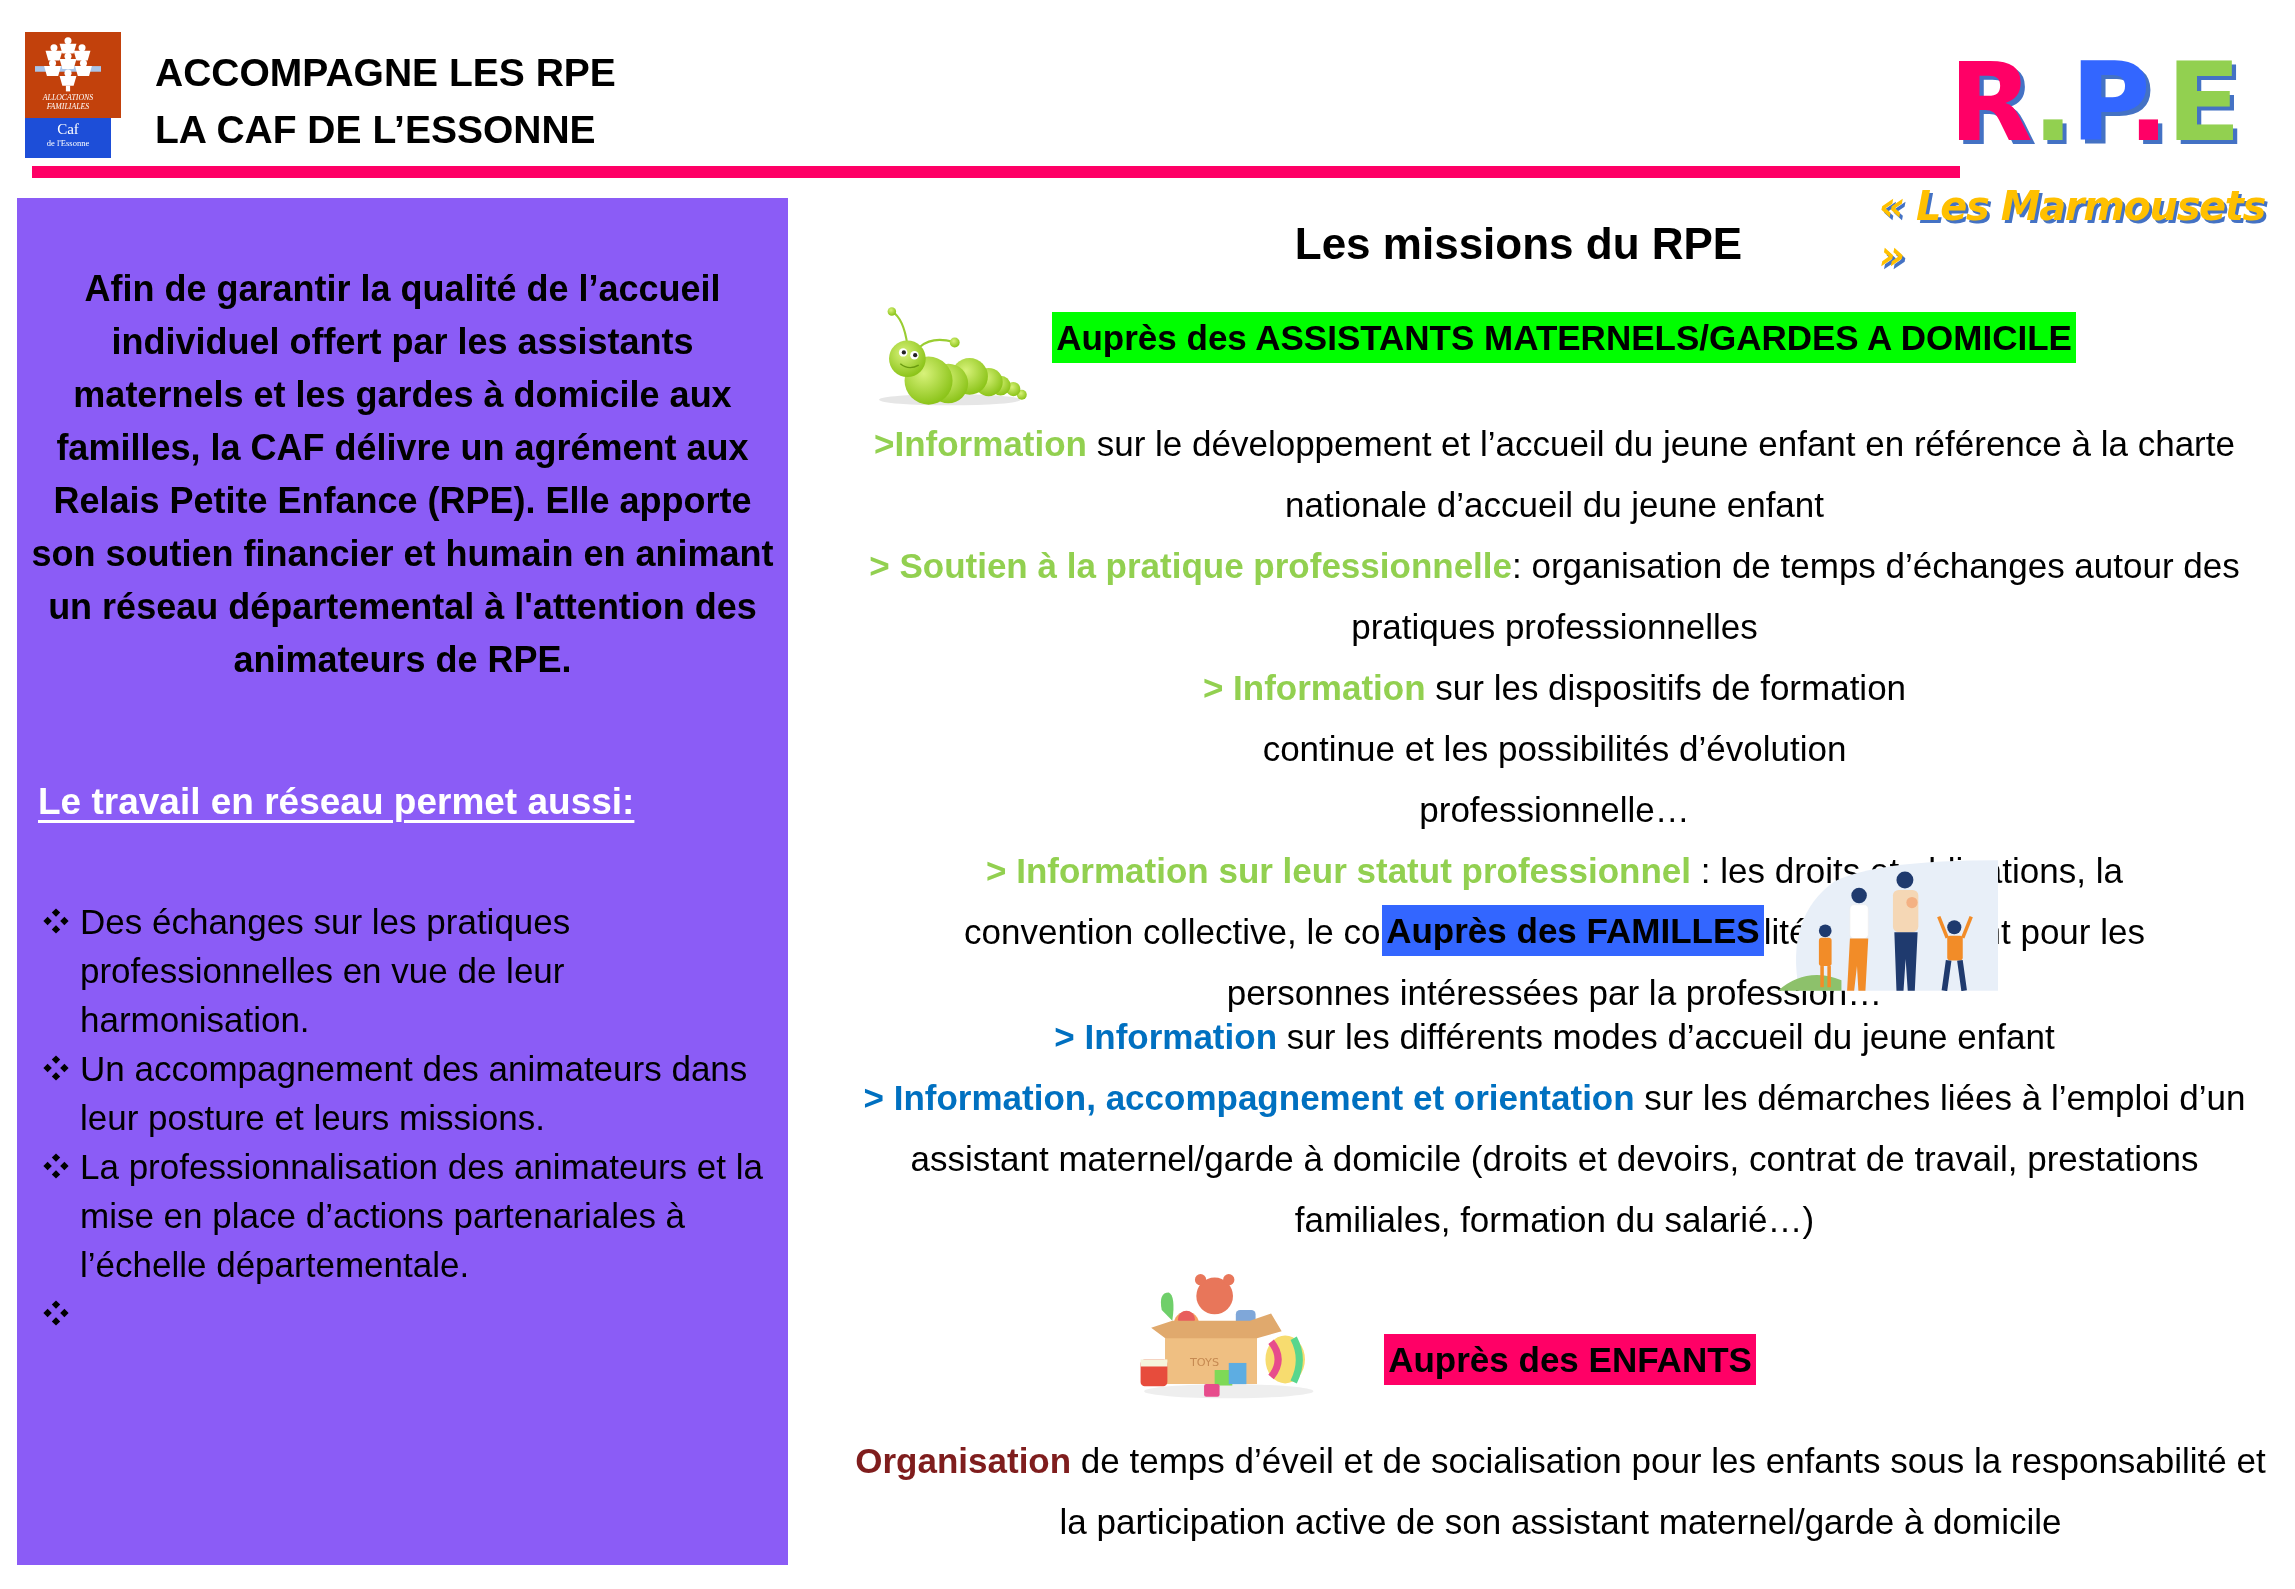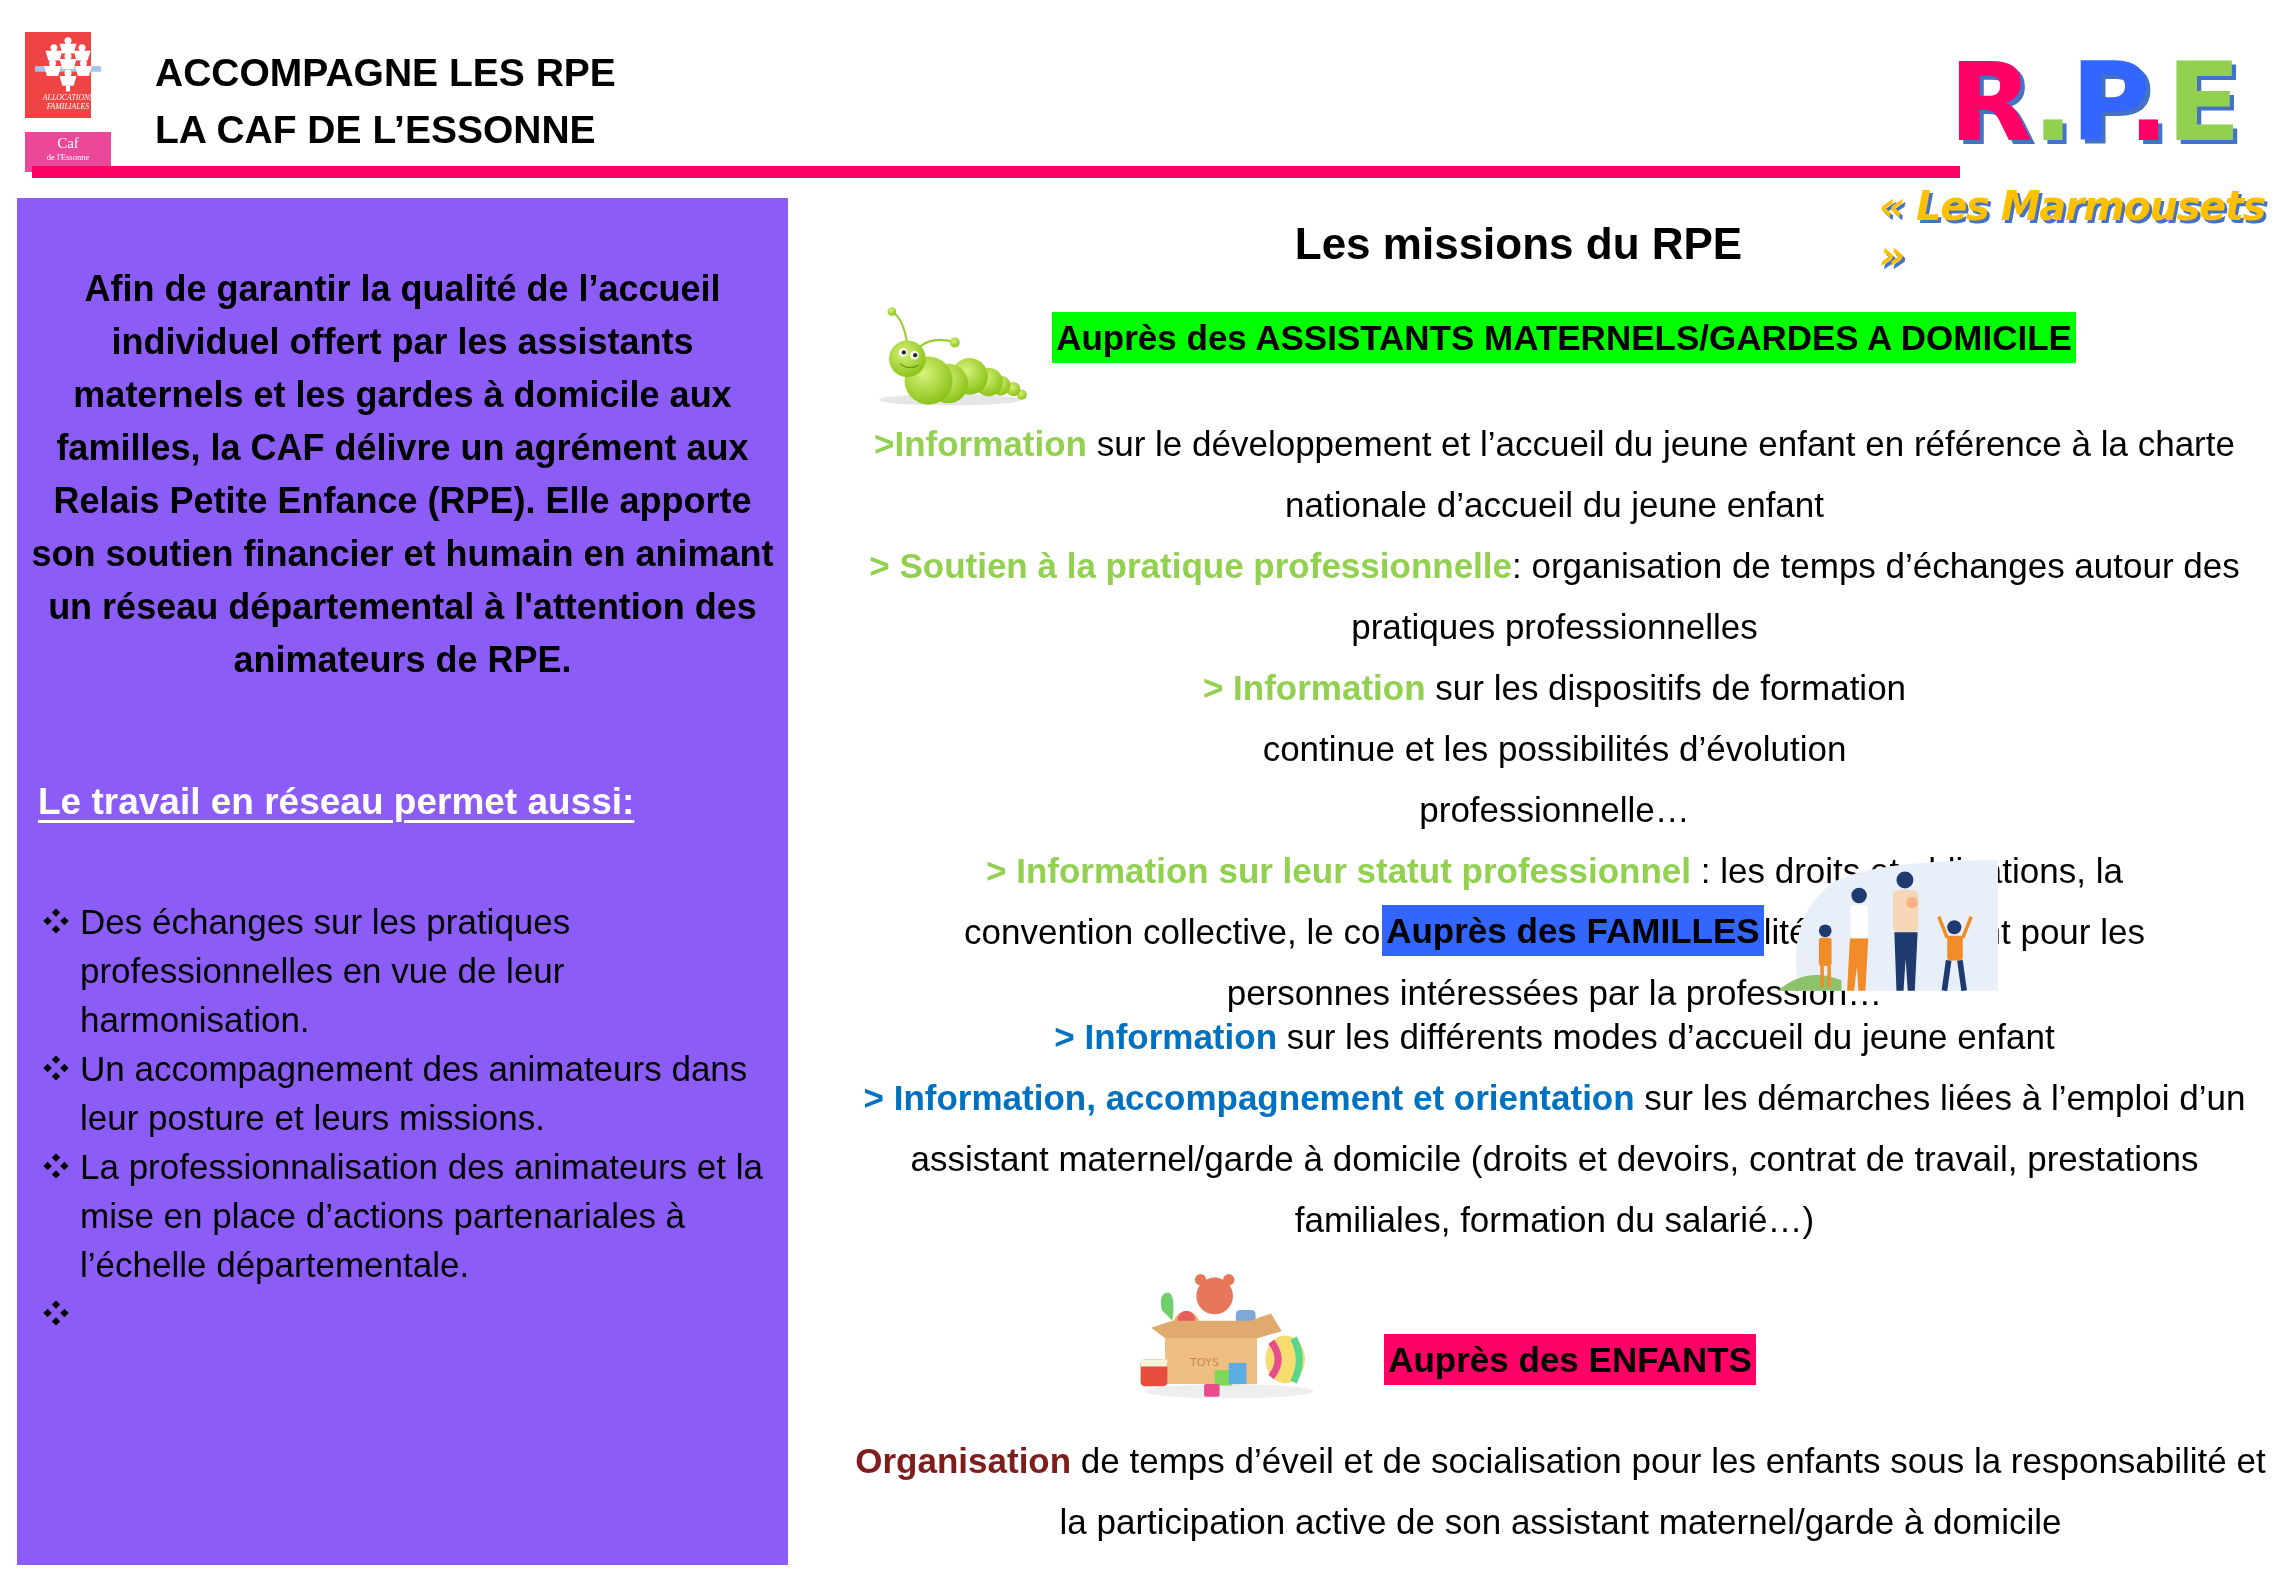--- a/index.html
+++ b/index.html
@@ -1,22 +1,22 @@
 <!DOCTYPE html>
 <html style="font-size:11.3px"><head>
   <meta charset="utf-8">
   <style>
     * { box-sizing: border-box; margin: 0; padding: 0; }
     html, body { width: 2295px; height: 1589px; background: #ffffff; overflow: hidden; }
     body { position: relative; font-family: "Liberation Sans", "DejaVu Sans", sans-serif; color: #000; }
 
     
     .caf-logo { position: absolute; left: 25px; top: 32px; width: 86px; height: 126px; }
-    .caf-logo .top { position: absolute; left: 0; top: 0; width: 66px; height: 86px; background: #ef4444; }
-    .caf-logo .bottom { position: absolute; left: 0; top: 100px; width: 86px; height: 40px; background: #ec4899; color: #fff; text-align: center; font-family: "Liberation Serif", serif; }
+    .caf-logo .top { position: absolute; left: 0; top: 0; width: 96px; height: 86px; background: #c2410c; }
+    .caf-logo .bottom { position: absolute; left: 0; top: 86px; width: 86px; height: 40px; background: #1d4ed8; color: #fff; text-align: center; font-family: "Liberation Serif", serif; }
     .caf-logo .bottom .caf { font-size: 15px; line-height: 17px; padding-top: 2.8px; display: block; }
     .caf-logo .bottom .essonne { font-size: 8.5px; line-height: 10px; display: block; }
     .caf-logo .af { position: absolute; left: 0; top: 61px; width: 86px; text-align: center; color: #fff; font-family: "Liberation Serif", serif; font-style: italic; font-size: 7.8px; line-height: 9.2px; }
     .caf-logo svg { position: absolute; left: 10px; top: 2.8px; }
 
     .header-title { position: absolute; left: 155px; top: 44px; font-weight: bold; font-size: 39px; line-height: 57px; letter-spacing: 0px; }
 
     .header-rule { position: absolute; left: 32px; top: 166px; width: 1928px; height: 12px; background: #ff0066; }
 
     .rpe-logo { position: absolute; left: 1949px; top: 57px; font-weight: bold; font-size: 109px; line-height: 92px; letter-spacing: -2.8px; font-family: "DejaVu Sans", sans-serif; }

